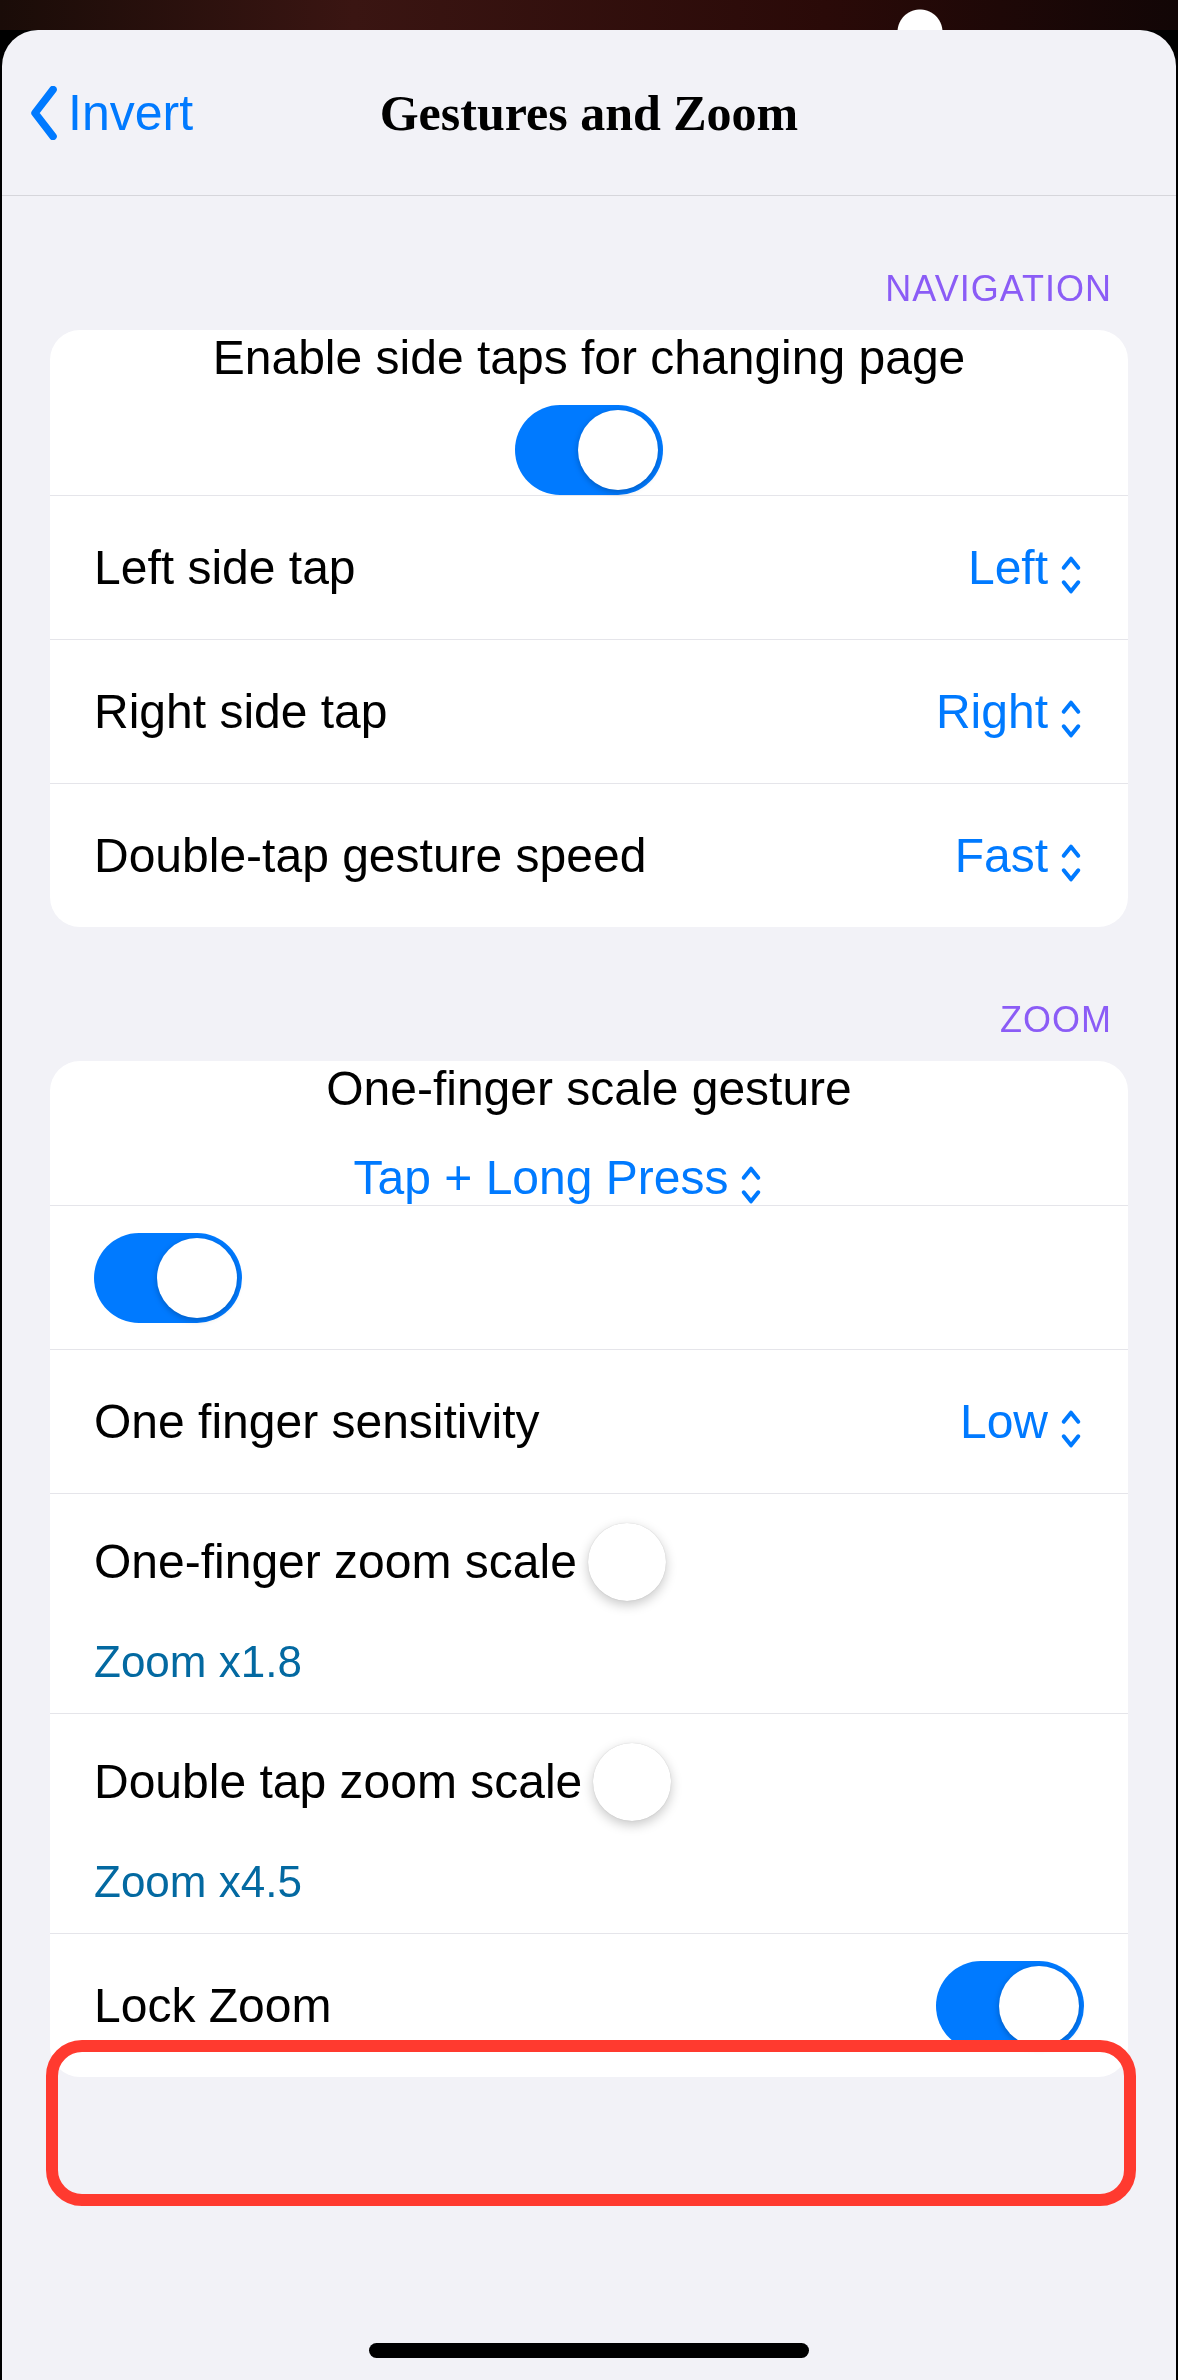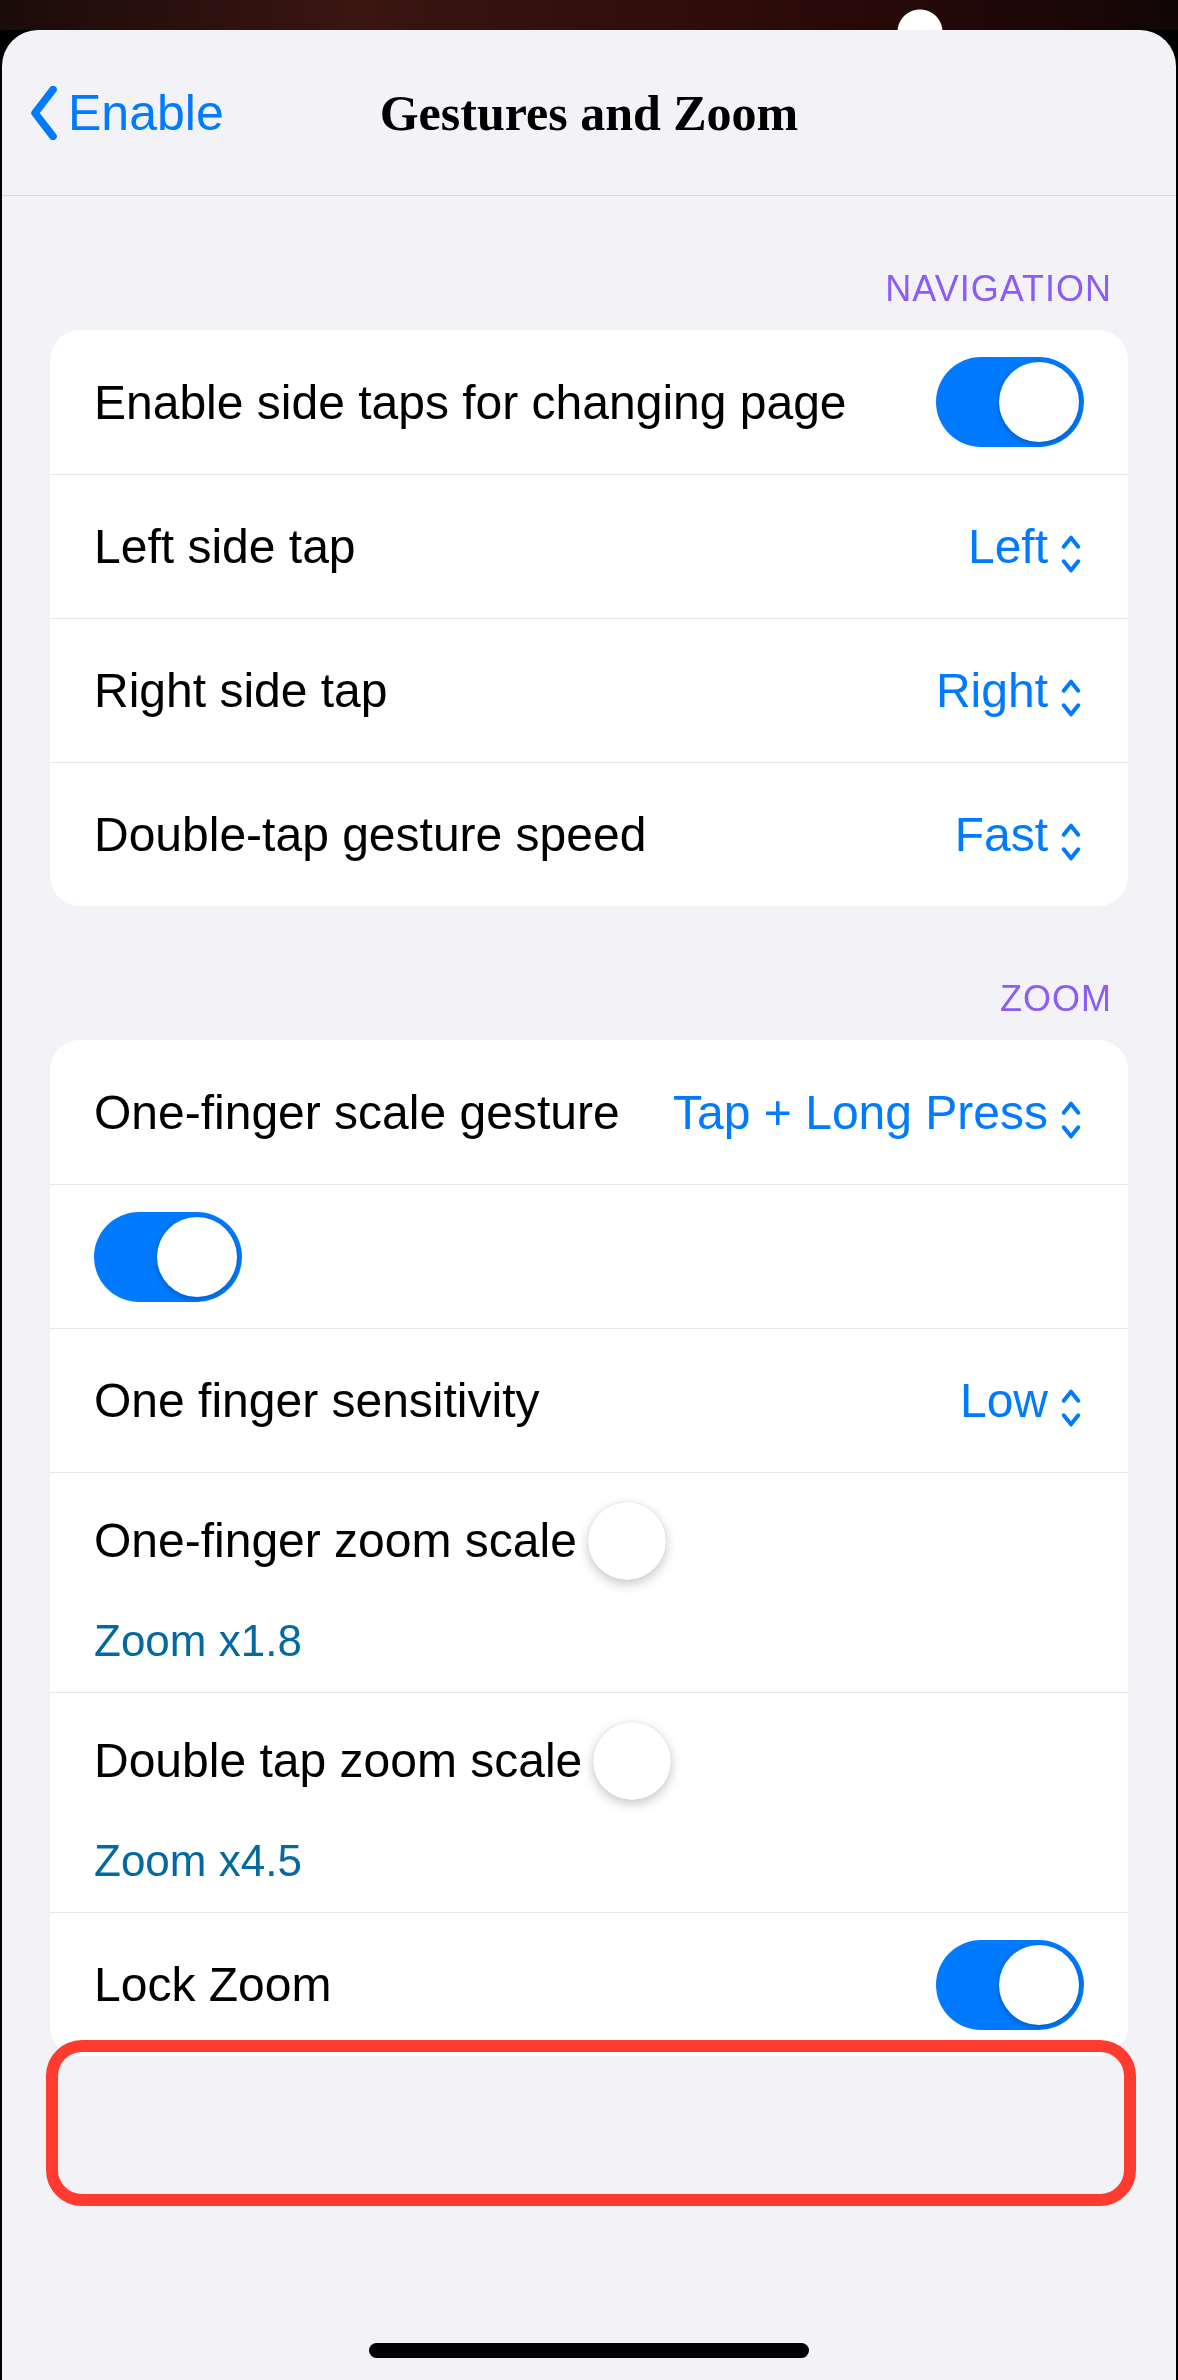--- a/index.html
+++ b/index.html
@@ -78,21 +78,21 @@
     display: flex;
     align-items: center;
     min-height: 144px;
     padding: 0 44px;
     border-top: 1px solid #e5e5ea;
     font-size: 48px;
     color: #000;
     justify-content: space-between;
     gap: 20px;
   }
-  .row:first-child { border-top: none; }
+  .row:first-child { border-top: none; flex-direction: column; }
   .row .label { flex: 1 1 auto; white-space: nowrap; overflow: hidden; text-overflow: clip; }
   .row .value {
     display: flex;
     align-items: flex-end;
     color: #007aff;
     font-size: 48px;
     gap: 10px;
     white-space: nowrap;
   }
   .chevrons { width: 26px; height: 40px; }
@@ -167,21 +167,21 @@
 
 <div class="status-bar"></div>
 
 <div class="sheet">
 
   <div class="nav-bar">
     <div class="back">
       <svg viewBox="0 0 18 30">
         <polyline points="14,2 4,15 14,28" fill="none" stroke="#007aff" stroke-width="4.2" stroke-linecap="round" stroke-linejoin="round"></polyline>
       </svg>
-      <span>Enable</span>
+      <span>Invert</span>
     </div>
     <div class="nav-title">Gestures and Zoom</div>
   </div>
 
   <div class="section-header">NAVIGATION</div>
   <div class="group">
 
     <div class="row">
       <span class="label">Enable side taps for changing page</span>
       <div class="switch"></div>

